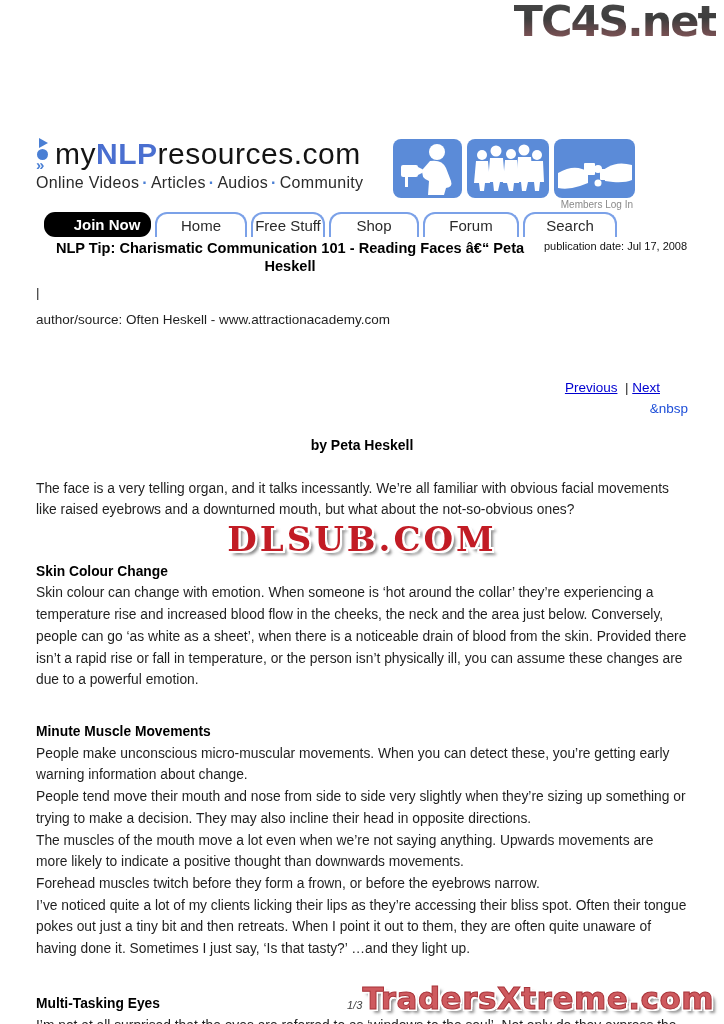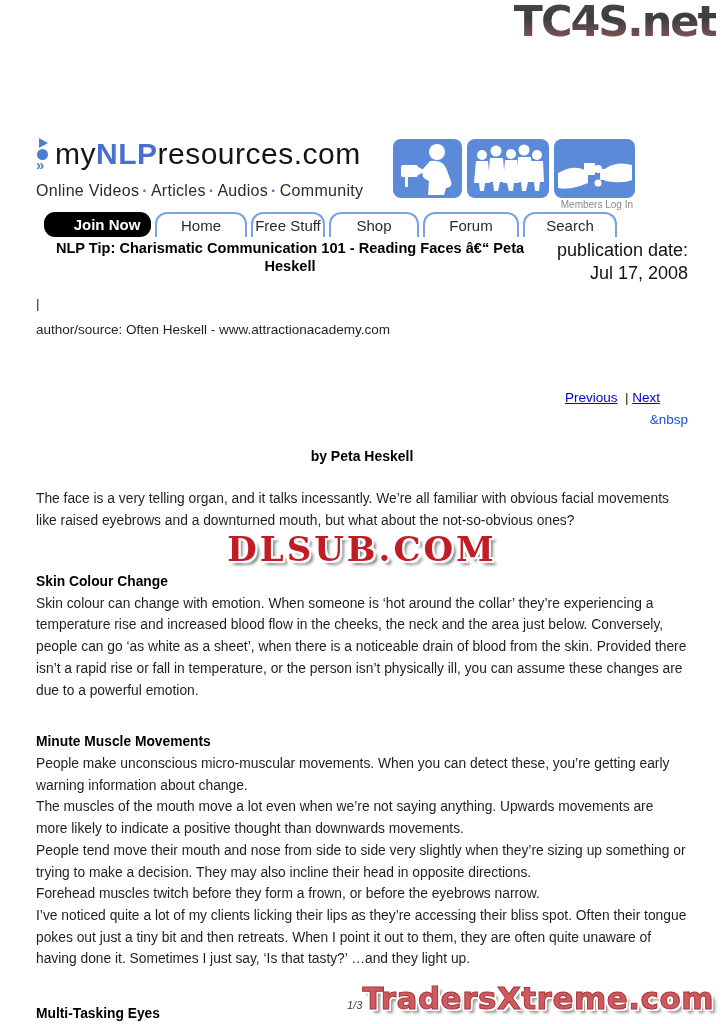--- a/index.html
+++ b/index.html
@@ -20,21 +20,21 @@
 
   
   .masthead { position:absolute; left:36px; top:137px; }
   .logo-line { display:flex; align-items:center; }
   .logo-icon { display:flex; flex-direction:column; align-items:flex-start; margin-right:5px; width:14px; }
   .logo-tri { width:0; height:0; border-left:9px solid #4a7fd4; border-top:5px solid transparent; border-bottom:5px solid transparent; margin-left:3px; }
   .logo-dot { width:11px; height:11px; border-radius:50%; background:#4a7fd4; margin:1px 0 0 1px; }
   .logo-chev { color:#4a7fd4; font-weight:bold; font-size:15px; line-height:10px; letter-spacing:-2px; }
   .logo-text { font-size:30px; color:#141414; letter-spacing:0.5px; }
   .logo-text .nlp { color:#4a6fd0; font-weight:bold; }
-  .tagline { margin-top:11px; font-size:16px; color:#2b2b2b; letter-spacing:0.3px; }
+  .tagline { margin-top:3px; font-size:16px; color:#2b2b2b; letter-spacing:0.3px; }
   .tagline .sep { color:#4a7fd4; font-weight:bold; padding:0 3px; }
 
   
   .tiles { position:absolute; left:393px; top:139px; display:flex; gap:5px; }
   .tile { height:59px; background:#5b8bd8; border-radius:8px; display:flex; align-items:center; justify-content:center; }
   .tile-1 { width:69px; } .tile-2 { width:82px; } .tile-3 { width:81px; }
   .members { position:absolute; top:199px; left:500px; width:133px; text-align:right; font-size:10px; color:#8a8a8a; }
 
   
   .nav { position:absolute; left:44px; top:212px; display:flex; gap:4px; height:25px; }
@@ -44,21 +44,21 @@
     border:2px solid #7ba1e8; border-bottom:none; border-radius:12px 12px 0 0;
     cursor:pointer;
   }
   .tab.active { background:#000; color:#fff; font-weight:bold; border:none; border-radius:11px; }
   .tw0{width:107px;padding-left:19px;} .tw1{width:92px;} .tw2{width:74px;} .tw3{width:90px;} .tw4{width:96px;} .tw5{width:94px;}
 
   
   .content { position:absolute; left:36px; top:239px; width:652px; font-size:13.8px; line-height:1.575; }
   .title-row { display:flex; align-items:flex-start; }
   .title { width:508px; text-align:center; font-weight:bold; font-size:14.6px; line-height:1.25; color:#000; }
-  .pubdate { flex:1; text-align:right; font-size:18px; line-height:1.3; color:#111; }
+  .pubdate { flex:1; text-align:left; font-size:11px; line-height:1.3; color:#111; }
   .pipe { margin-top:7px; font-size:13.5px; }
   .author { margin-top:5px; font-size:13.5px; }
 
   .nav-links { margin-top:47px; text-align:right; font-size:13.5px; }
   .nav-links .links-line { margin-right:28px; }
   .nav-links a { color:#0000d0; text-decoration:underline; cursor:pointer; }
   .nav-links .nbsp-line { color:#1d4ed8; }
 
   .byline { margin-top:15px; text-align:center; font-weight:bold; font-size:14px; color:#000; }
   .intro { margin-top:21px; }
@@ -185,22 +185,22 @@
     </div>
 
     <div class="section sec-skin">
       <div class="heading">Skin Colour Change</div>
       <div class="para">Skin colour can change with emotion. When someone is ‘hot around the collar’ they’re experiencing a temperature rise and increased blood flow in the cheeks, the neck and the area just below. Conversely, people can go ‘as white as a sheet’, when there is a noticeable drain of blood from the skin. Provided there isn’t a rapid rise or fall in temperature, or the person isn’t physically ill, you can assume these changes are due to a powerful emotion.</div>
     </div>
 
     <div class="section sec-minute">
       <div class="heading">Minute Muscle Movements</div>
       <div class="para">People make unconscious micro-muscular movements. When you can detect these, you’re getting early warning information about change.</div>
+      <div class="para">People tend move their mouth and nose from side to side very slightly when they’re sizing up something or trying to make a decision. They may also incline their head in opposite directions.</div>
       <div class="para">The muscles of the mouth move a lot even when we’re not saying anything. Upwards movements are more likely to indicate a positive thought than downwards movements.</div>
-      <div class="para">People tend move their mouth and nose from side to side very slightly when they’re sizing up something or trying to make a decision. They may also incline their head in opposite directions.</div>
       <div class="para">Forehead muscles twitch before they form a frown, or before the eyebrows narrow.</div>
       <div class="para">I’ve noticed quite a lot of my clients licking their lips as they’re accessing their bliss spot. Often their tongue pokes out just a tiny bit and then retreats. When I point it out to them, they are often quite unaware of having done it. Sometimes I just say, ‘Is that tasty?’ …and they light up.</div>
     </div>
 
     <div class="section sec-multi">
       <div class="heading">Multi-Tasking Eyes</div>
       <div class="para">I’m not at all surprised that the eyes are referred to as ‘windows to the soul’. Not only do they express the widest range of emotions, but they also move around in specific ways as we take in and process information from the outside world. As you ask someone a question, pay particular attention to where their gaze goes. Peoplelook in different directions</div>
     </div>
   </div>
 

